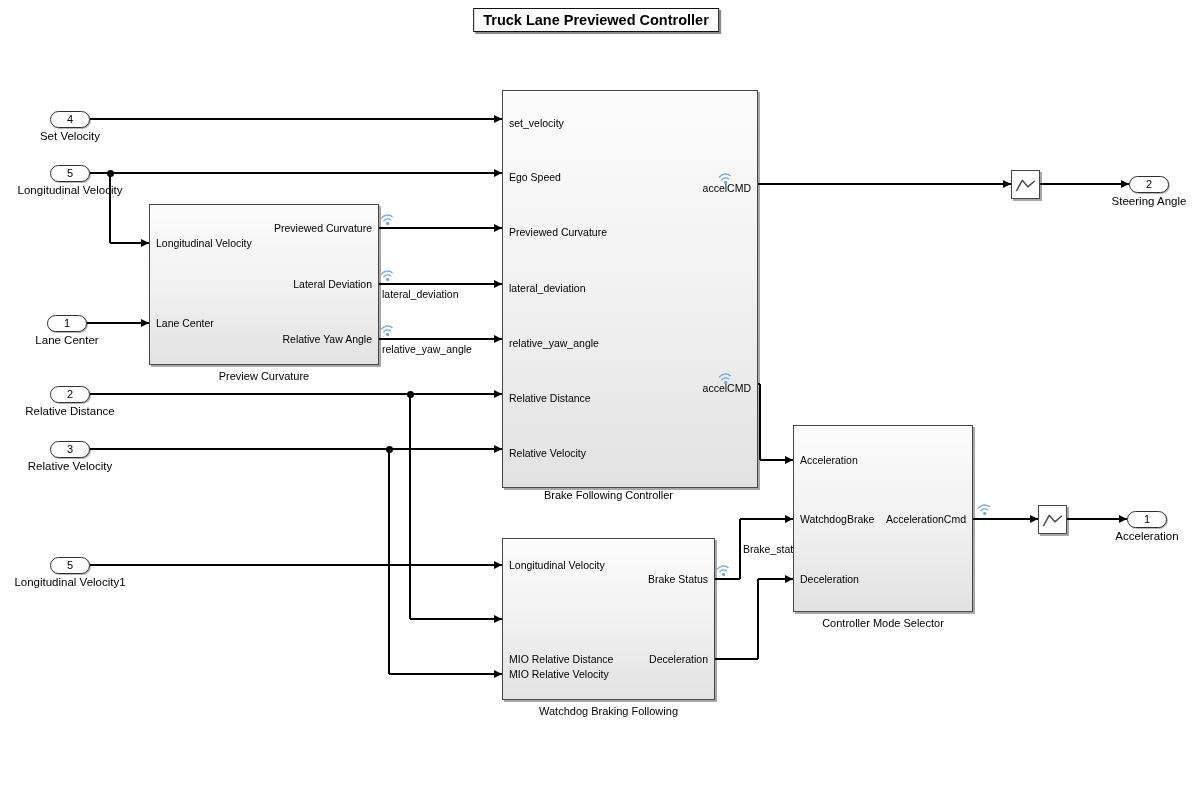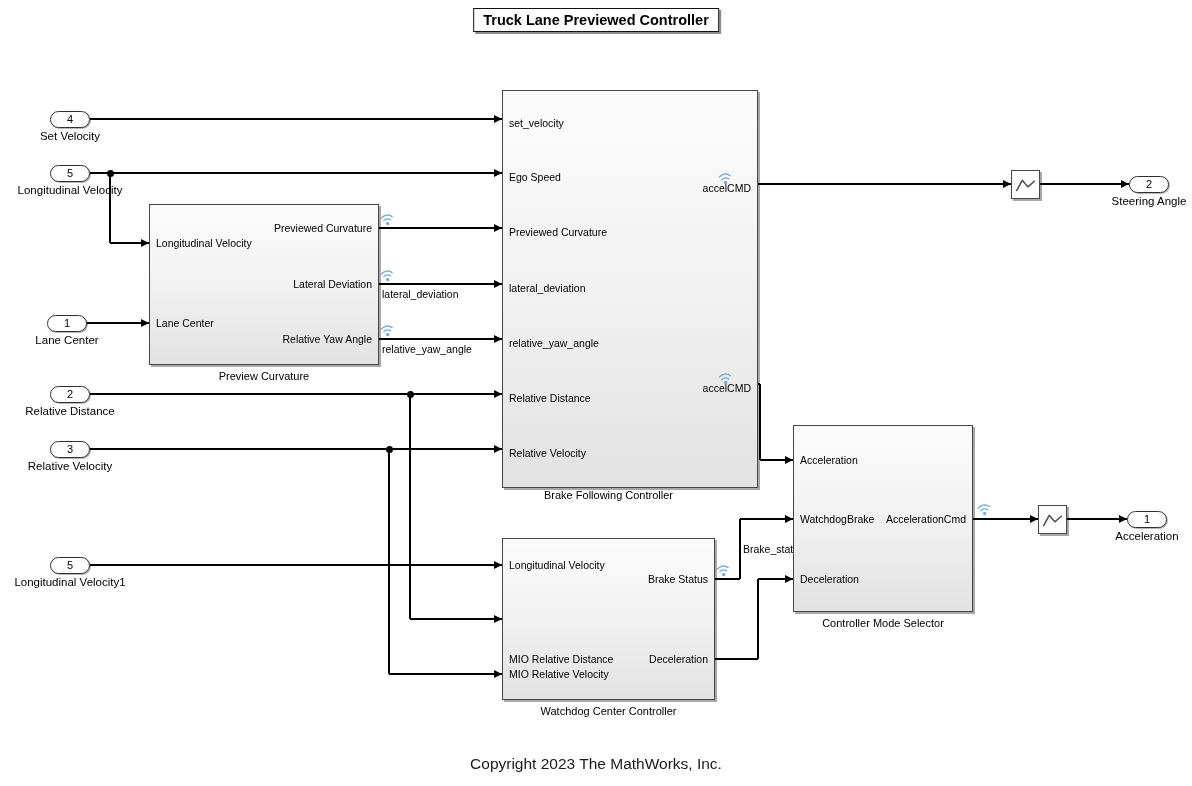--- a/index.html
+++ b/index.html
@@ -110,21 +110,21 @@
         <div class="plab pout" style="top: 291px;">accelCMD</div>
       </div>
       <div class="bname" style="left: 458.5px; top: 489px;">Brake Following Controller</div>
       <div class="blk" style="left: 502px; top: 538px; width: 213px; height: 162px;">
         <div class="plab pin" style="top: 20px;">Longitudinal Velocity</div>
         <div class="plab pin" style="top: 74px; margin-top: 40px;">MIO Relative Distance</div>
         <div class="plab pin" style="top: 129px;">MIO Relative Velocity</div>
         <div class="plab pout" style="top: 34px;">Brake Status</div>
         <div class="plab pout" style="top: 114px;">Deceleration</div>
       </div>
-      <div class="bname" style="left: 458.5px; top: 705px;">Watchdog Center Controller</div>
+      <div class="bname" style="left: 458.5px; top: 705px;">Watchdog Braking Following</div>
       <div class="blk" style="left: 793px; top: 425px; width: 180px; height: 187px;">
         <div class="plab pin" style="top: 28px;">Acceleration</div>
         <div class="plab pin" style="top: 87px; text-align: center;">WatchdogBrake</div>
         <div class="plab pin" style="top: 147px;">Deceleration</div>
         <div class="plab pout" style="top: 87px;">AccelerationCmd</div>
       </div>
       <div class="bname" style="left: 733px; top: 617px;">Controller Mode Selector</div>
       <div class="filter" style="left: 1011px; top: 170px; width: 29px; height: 29px;">
         <div class="" style="position: absolute; left: 0px; top: 0px;"><svg width="27" height="27" viewBox="0 0 29 29">
             <polyline points="5,21 11,10 17,17 24,11" fill="none" stroke="#4d4d4d" stroke-width="1.6" stroke-linejoin="round" stroke-linecap="round"></polyline>
@@ -180,14 +180,13 @@
           <circle cx="7" cy="12.5" r="1.7" fill="#74aad9"></circle>
           <path d="M3.6 9.2 A4.8 4.8 0 0 1 10.4 9.2" fill="none" stroke="#74aad9" stroke-width="1.4" stroke-linecap="round"></path>
           <path d="M1.6 6.2 A7.6 7.6 0 0 1 12.4 6.2" fill="none" stroke="#74aad9" stroke-width="1.4" stroke-linecap="round"></path>
         </svg></div>
       <div class="badge" style="left: 977px; top: 501px;"><svg width="16" height="16" viewBox="0 0 16 16">
           <circle cx="7" cy="12.5" r="1.7" fill="#74aad9"></circle>
           <path d="M3.6 9.2 A4.8 4.8 0 0 1 10.4 9.2" fill="none" stroke="#74aad9" stroke-width="1.4" stroke-linecap="round"></path>
           <path d="M1.6 6.2 A7.6 7.6 0 0 1 12.4 6.2" fill="none" stroke="#74aad9" stroke-width="1.4" stroke-linecap="round"></path>
         </svg></div>
     </div>
-  <div class="copyright">Copyright 2023 The MathWorks, Inc.</div>
 </div>
 
 </body></html>

